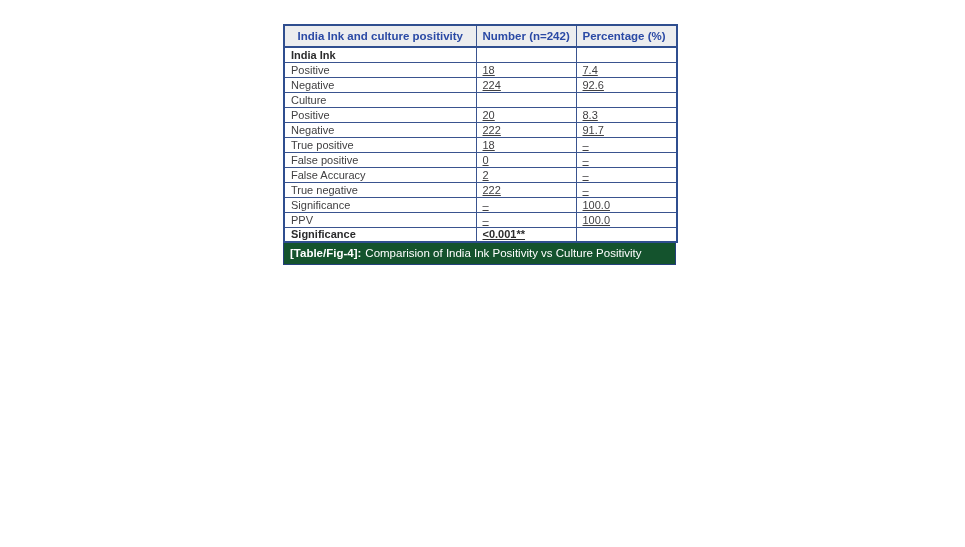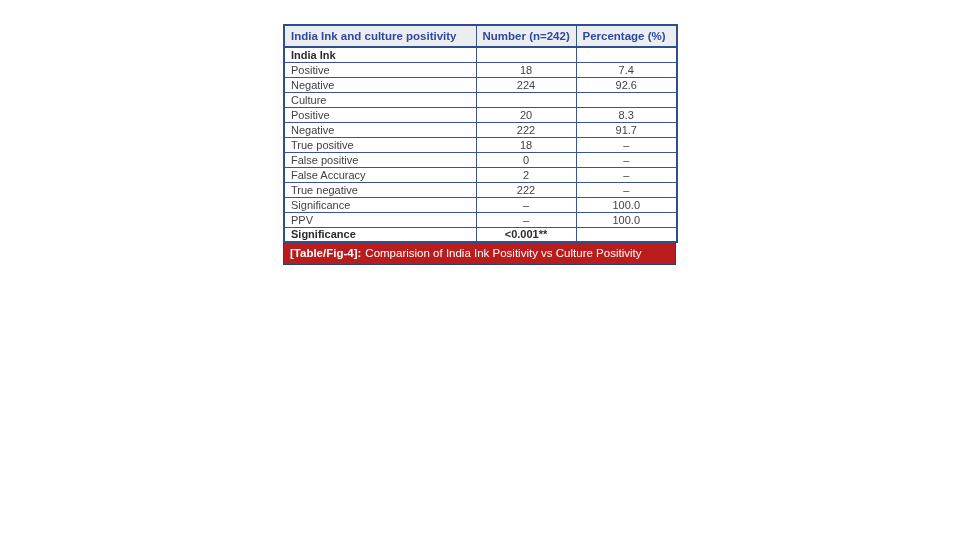--- a/index.html
+++ b/index.html
@@ -33,28 +33,28 @@
   }
   table.data-table thead th {
     background: #ECEDEF;
     color: #2B4AA5;
     font-weight: bold;
     font-size: 11.5px;
     height: 22px;
     border-bottom: 2px solid #2F4E8F;
     text-align: left;
   }
-  table.data-table thead th.col-label { text-align: left; }
+  table.data-table thead th.col-label { text-align: center; }
   td.cell-label { text-align: left; color: #414042; }
-  td.cell-number, td.cell-percentage { text-align: center; color: #414042; }
+  td.cell-number, td.cell-percentage { color: #414042; text-decoration: underline; }
   tr.bold-row td { font-weight: bold; color: #2b2b2c; }
   .caption-band {
     width: 100%;
     height: 22px;
-    background: #b91c1c;
+    background: #14532d;
     border: 1px solid #24407C;
     border-top: none;
     color: #ffffff;
     font-size: 11.5px;
     line-height: 21px;
     padding-left: 6px;
     white-space: nowrap;
     overflow: hidden;
   }
   .caption-band .tag { font-weight: bold; }

